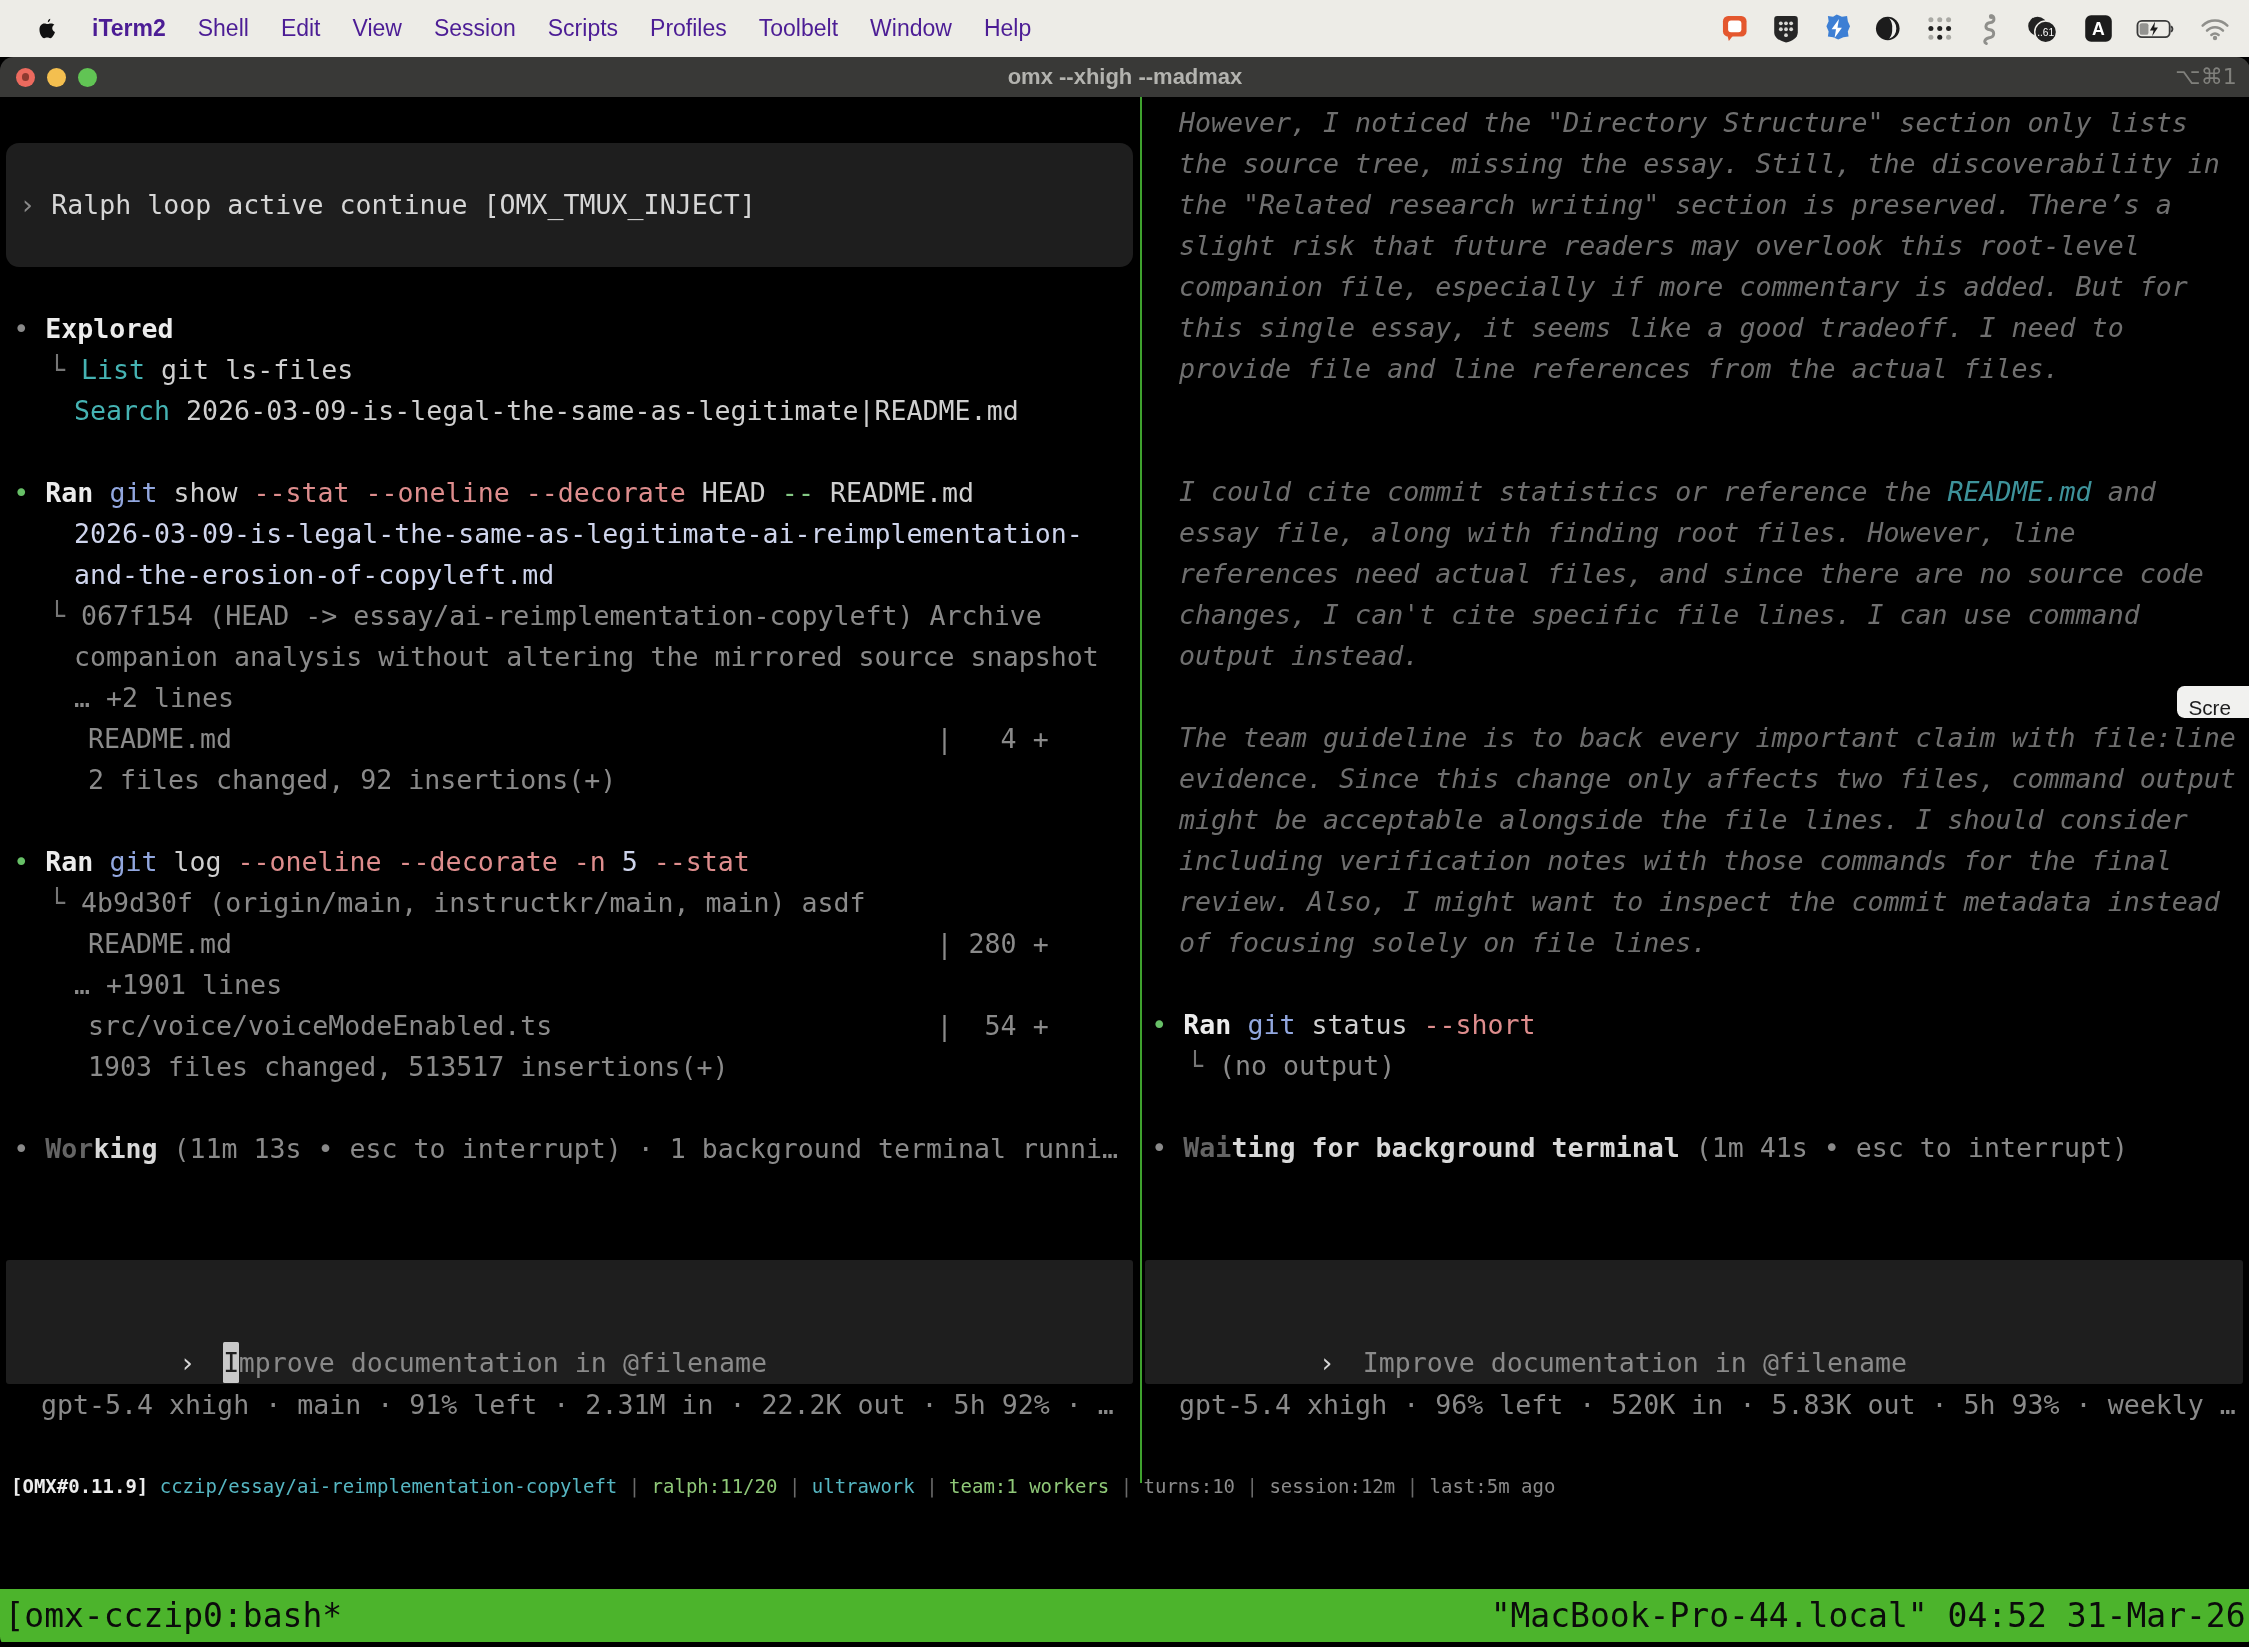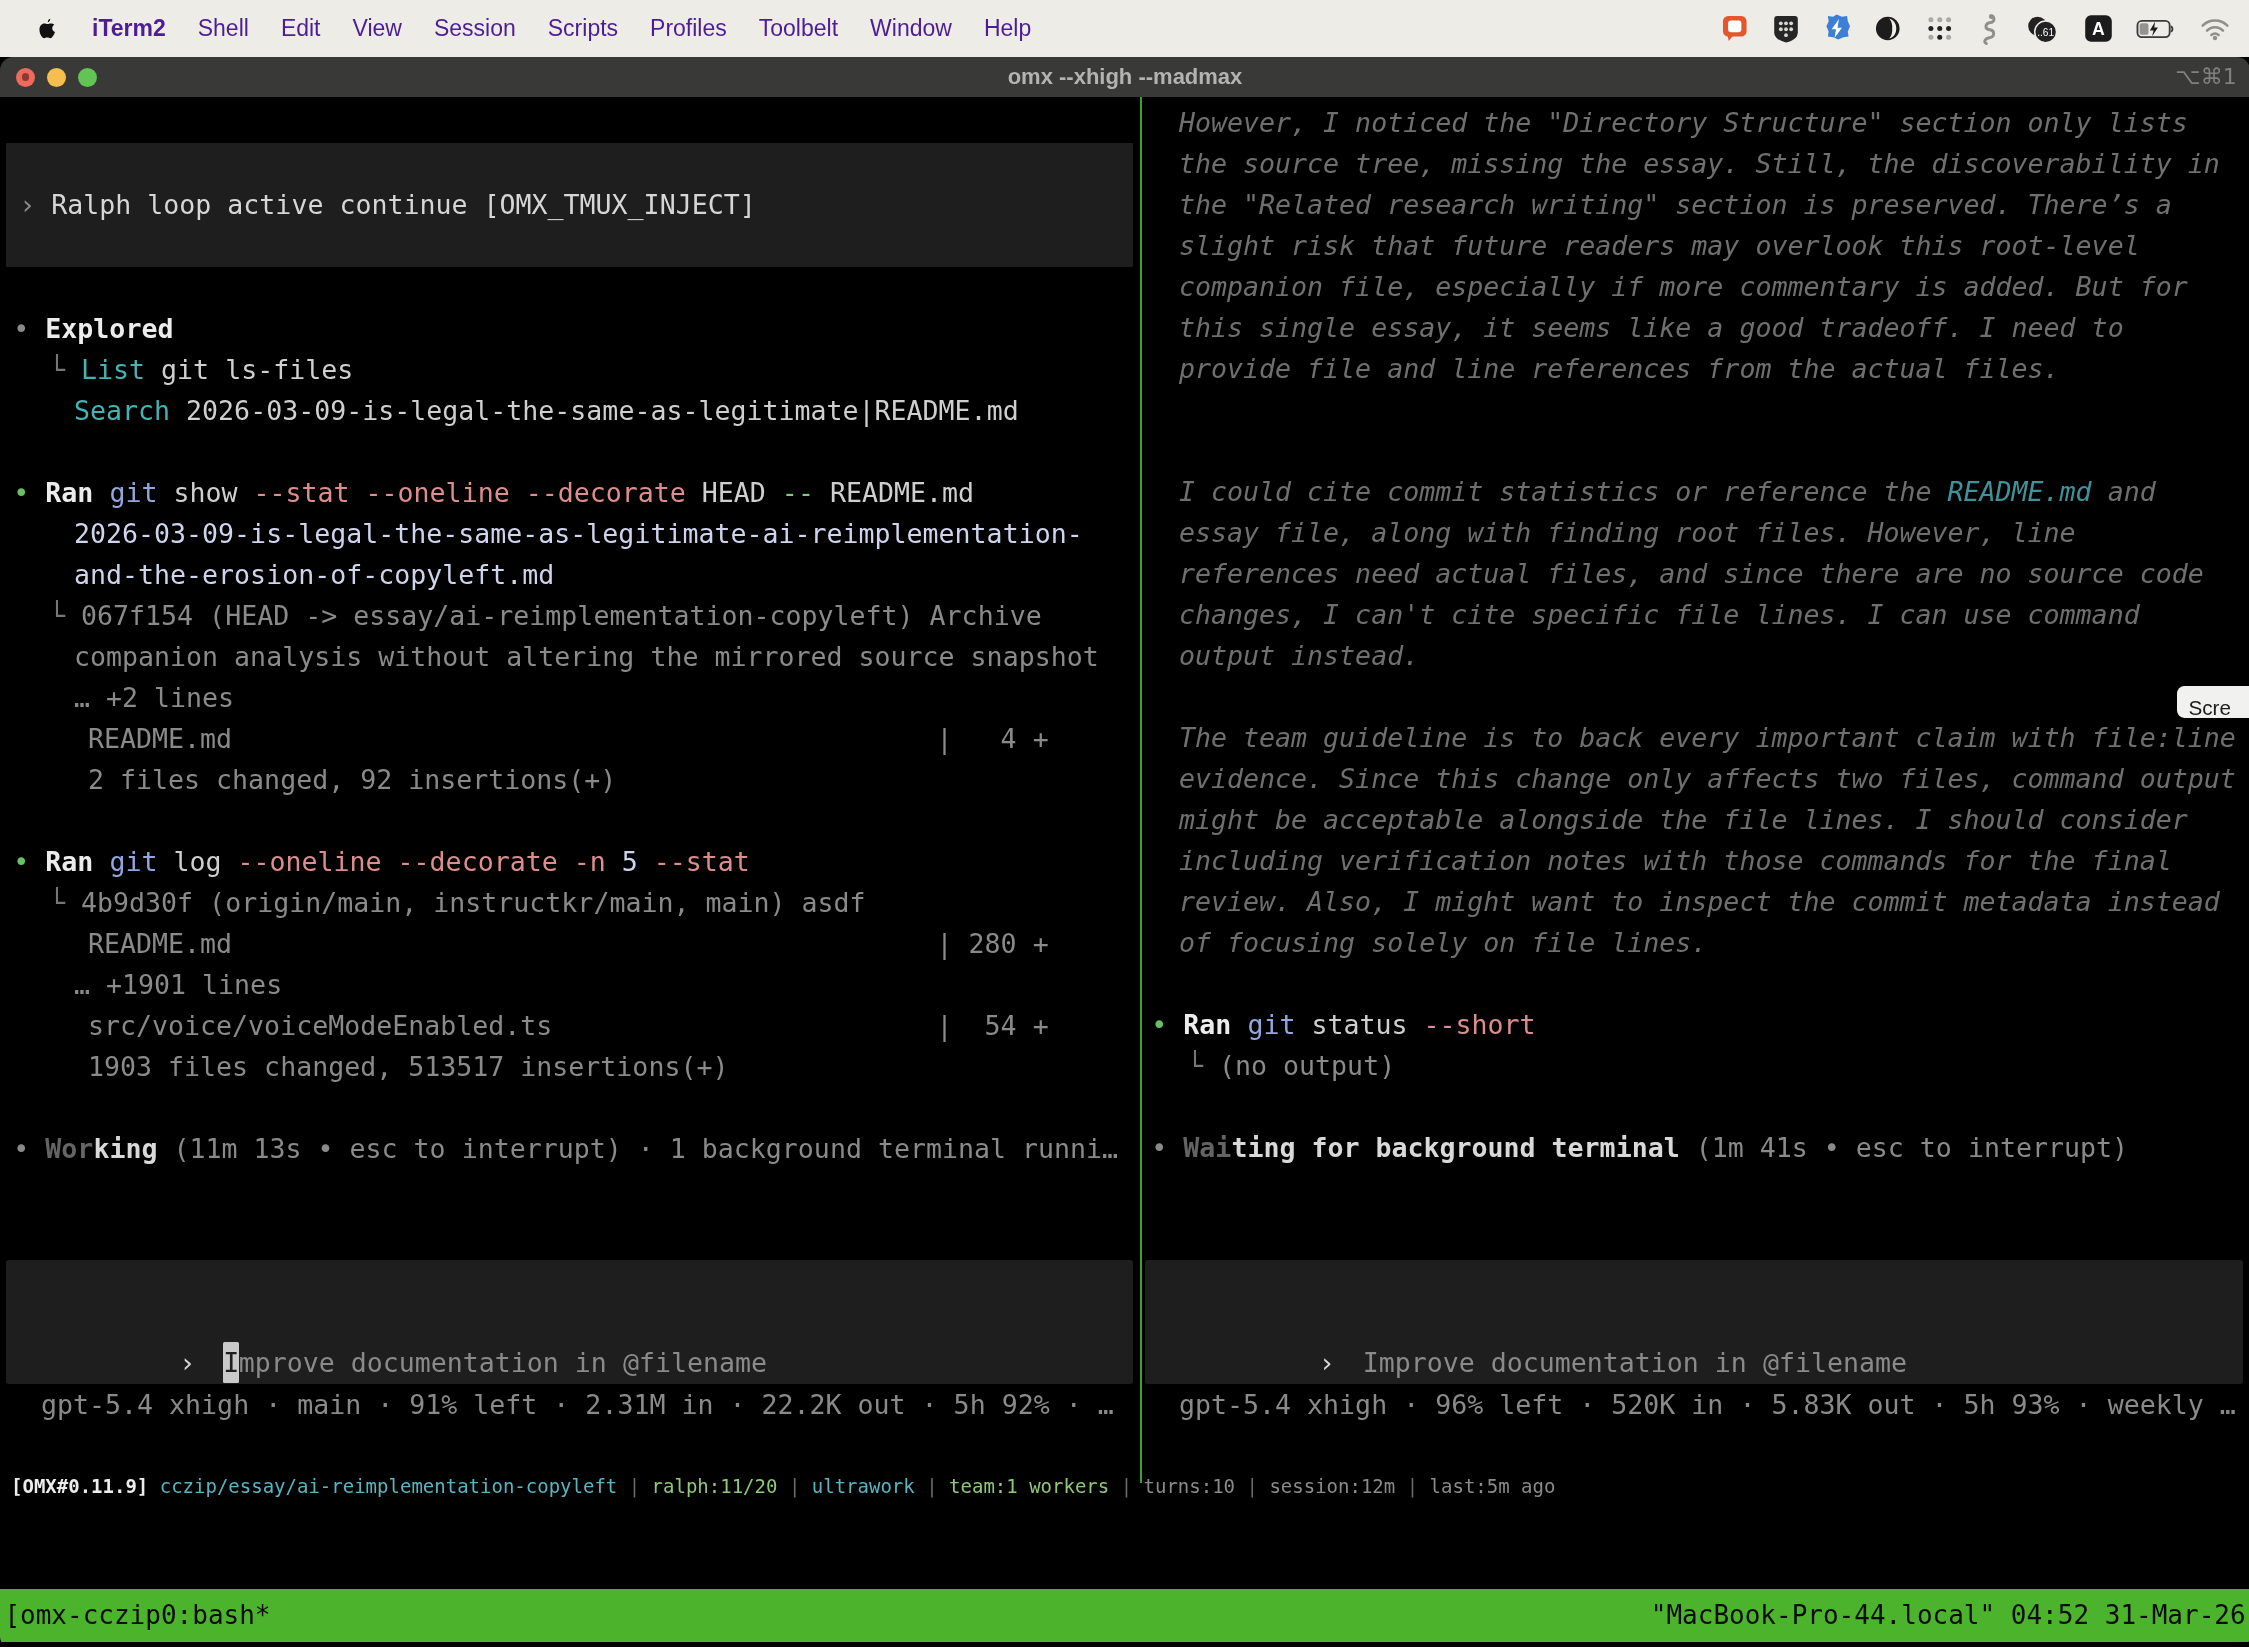--- a/index.html
+++ b/index.html
@@ -33,21 +33,21 @@
 
   
   .content{position:absolute;top:40px;left:0;right:0;bottom:0;background:#000;}
   .pane{position:absolute;top:5.2px;font-family:"DejaVu Sans Mono",monospace;font-size:26.6px;}
   .pane-left{left:0;width:1140px;overflow:hidden;}
   .pane-right{left:1138px;right:0;overflow:hidden;}
   .divider{position:absolute;left:1140px;top:0;width:2.2px;height:1386px;background:#3fa22e;}
 
   .trow{height:41px;line-height:41px;white-space:pre;color:#d6d6d6;}
   .p0{padding-left:13.3px}.p1{padding-left:41px}.p2{padding-left:49px}.p3{padding-left:74px}.p4{padding-left:88px}
-  .tbox{height:124px;background:#1e1e1e;margin:0 7.4px 0 5.9px;border-radius:1px;}
+  .tbox{height:124px;background:#1e1e1e;margin:0 7.4px 0 5.9px;border-radius:13px;}
   .tbox-inner{padding-top:41px;height:41px;line-height:41px;white-space:pre;}
 
   .sg-w{color:#cfcfcf}
   .sg-w2{color:#d6d6d6}
   .sg-wb{color:#ececec;font-weight:bold}
   .sg-dim{color:#8a8a8a}
   .sg-tree{color:#767676}
   .sg-cyan{color:#45b3b3}
   .sg-blue{color:#92a7df}
   .sg-pink{color:#de8d8d}
@@ -66,21 +66,21 @@
   .statusrow{height:41px;line-height:41px;white-space:pre;color:#8a8a8a;}
 
   
   .omxbar{position:absolute;left:11px;top:1409px;height:41px;line-height:41px;white-space:pre;
           font-family:"DejaVu Sans Mono",monospace;font-size:19px;}
   .sg-sep{color:#6a6a6a}
   .sg-lgreen{color:#8fc878}
   .sg-bcyan{color:#56b6c2}
 
   .tmuxbar{position:absolute;left:0;right:0;top:1532px;height:53px;background:#4cb42c;
-           font-family:"DejaVu Sans Mono",monospace;font-size:26px;color:#0b0b0b;}
+           font-family:"DejaVu Sans Mono",monospace;font-size:33px;color:#0b0b0b;}
   .tmux-left{position:absolute;left:4.4px;top:0;height:53px;line-height:53px;white-space:pre;}
   .tmux-right{position:absolute;right:4.4px;top:0;height:53px;line-height:53px;white-space:pre;}
 
   
   .tooltip{position:absolute;right:0;top:686px;height:32px;background:#f1f1ef;color:#1d1d1d;
            border-radius:7.4px 0 0 7.4px;line-height:43px;padding:0 19px 0 11.8px;font-size:20.7px;
            box-shadow:0 1.5px 7.4px rgba(0,0,0,.5);z-index:50;}
 </style>
 </head>
 <body>

